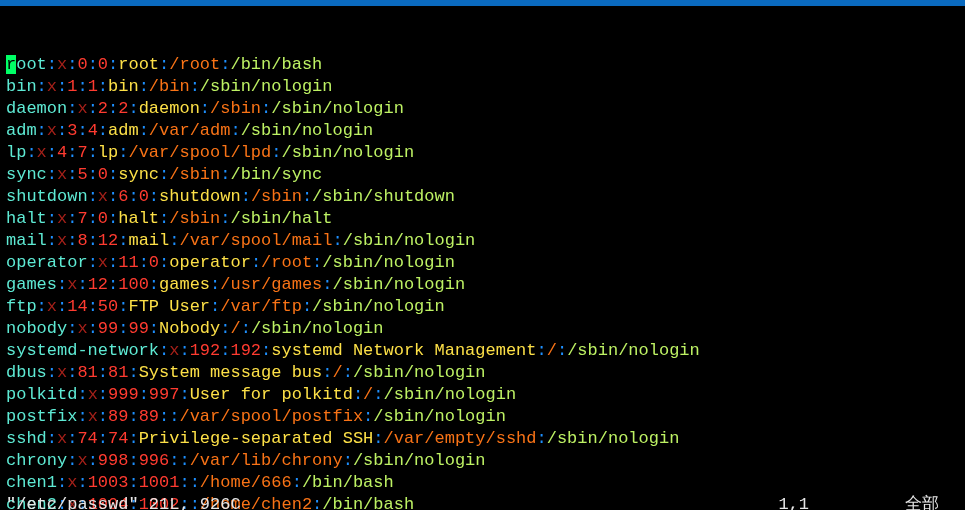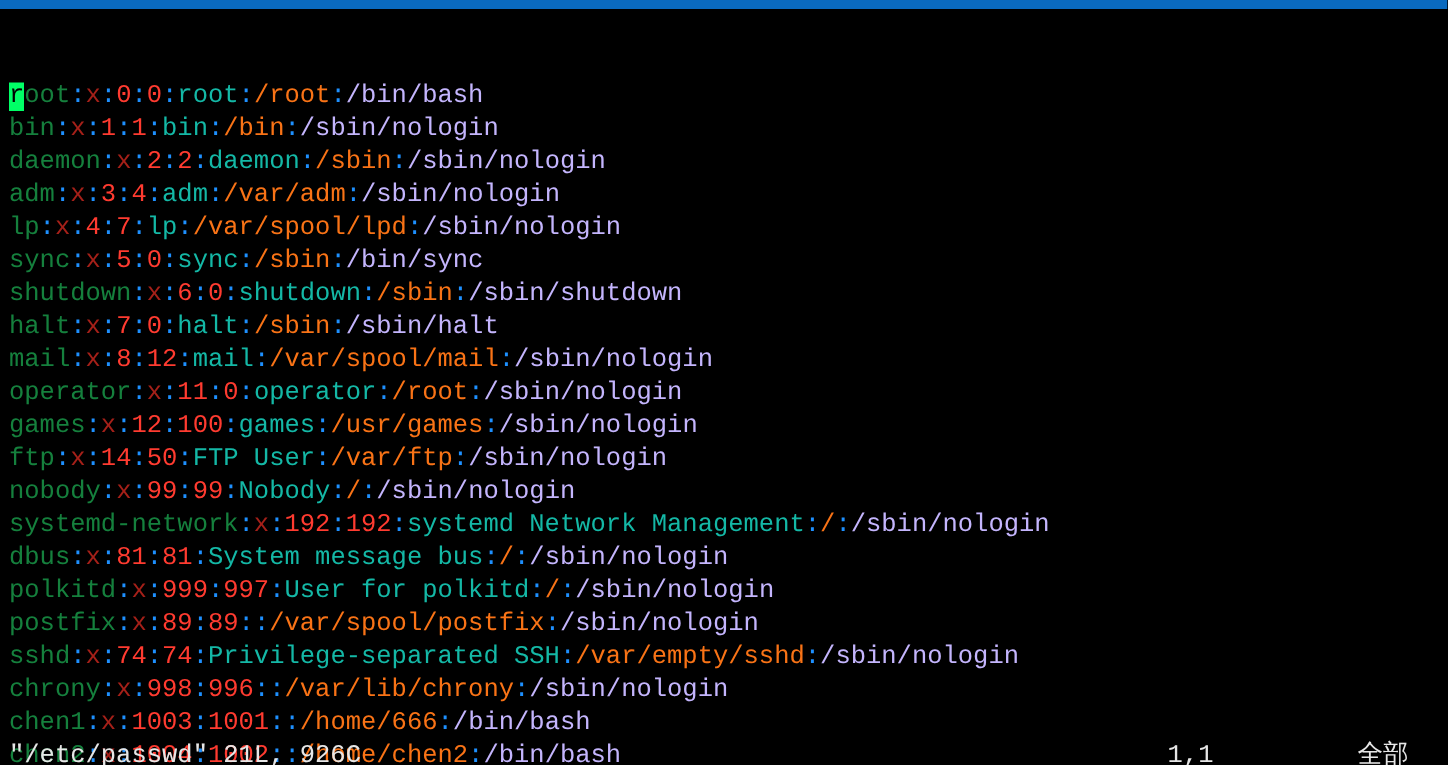--- a/index.html
+++ b/index.html
@@ -1,25 +1,25 @@
 <!DOCTYPE html>
 <html><head>
 <meta charset="utf-8">
 <style>
   html,body{margin:0;padding:0;background:#000;width:965px;height:510px;overflow:hidden}
   body{font-family:"Consolas","Courier New",monospace;font-size:17px;line-height:22px;color:#ccc}
   .term{padding:4px 6px;white-space:pre;position:relative;height:100%}
   .ln{height:22px}
-  .coffee{color:#15803d}
+  .coffee{color:#5eead4}
   .darkred{color:#a52019}
   .red{color:#ff3b30}
   .blue{color:#1e90ff}
-  .teal{color:#14b8a6}
+  .teal{color:#fde047}
   .darkteal{color:#f97316}
-  .yellow{color:#c4b5fd}
+  .yellow{color:#bef264}
   .cursor{background:#00ff66;color:#000}
   .status{position:absolute;bottom:8px;left:6px;right:6px;display:flex;color:#e6e6e6}
   .status .fn{flex:0 0 auto}
   .status .pos{position:absolute;right:150px}
   .status .pct{position:absolute;right:20px}
   .top{height:6px;background:#0a6abf}
 </style>
 </head>
 <body>
 <div class="top"></div>

